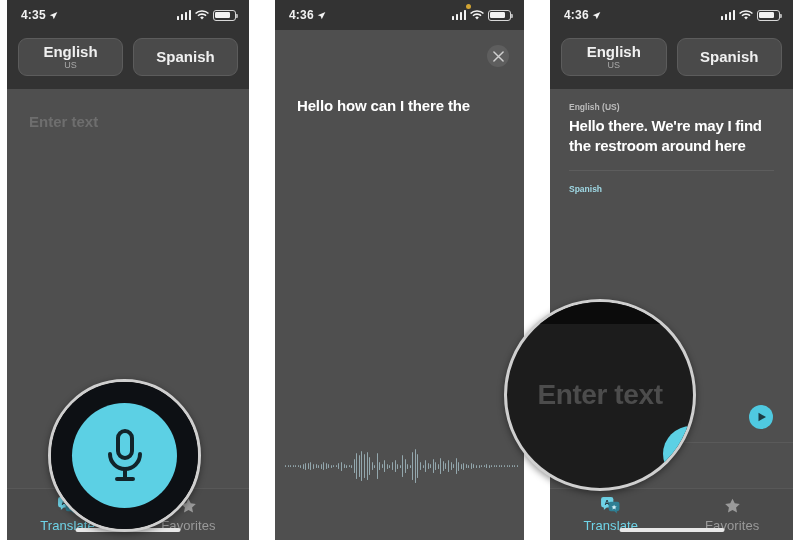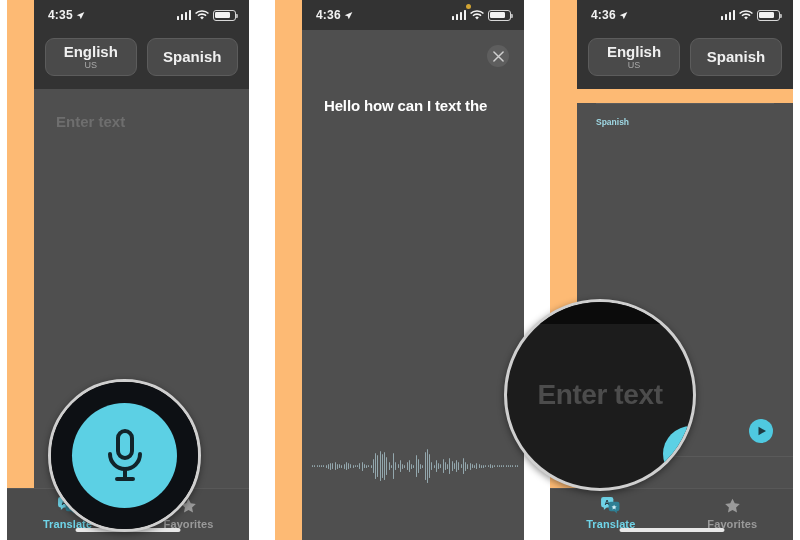--- a/index.html
+++ b/index.html
@@ -7,23 +7,22 @@
     width: 800px; height: 540px;
     background: #ffffff;
     font-family: "Liberation Sans", sans-serif;
     overflow: hidden;
   }
   .stage { position: relative; width: 800px; height: 540px; background: #fff; }
 
   
   .phone {
     position: absolute; top: 0; height: 540px;
-    background: #fdba74;
+    background: #f9a8d4;
     overflow: hidden;
-    padding-left: 27px;
   }
   #phone1 { left: 7px;   width: 242px; }
   #phone2 { left: 275px; width: 249px; }
   #phone3 { left: 550px; width: 243px; }
 
   
   .statusbar {
     position: relative; height: 30px; background: #333333;
     display: flex; align-items: center;
     padding: 0 13px 0 14px;
@@ -113,21 +112,21 @@
   .play-btn svg { width: 10px; height: 10px; margin-left: 1px; }
   .row-divider { position: absolute; left: 19px; right: 0; top: 353px; height: 1px; background: #5a5a5a; }
 
   
   .tabbar {
     position: absolute; bottom: 0; left: 0; right: 0; height: 52px;
     background: #4b4b4b; border-top: 1px solid #585858;
     display: flex; align-items: flex-start; padding-top: 7px;
   }
   .tab { flex: 1; display: flex; flex-direction: column; align-items: center; gap: 3px; }
-  .tab-label { font-size: 11px; letter-spacing: .1px; font-weight: bold; }
+  .tab-label { font-size: 13px; letter-spacing: .1px; }
   .tab.active .tab-label { color: #6fd4e8; }
   .tab.inactive .tab-label { color: #9a9a9a; }
   .tab-icon { height: 19px; display: flex; align-items: center; justify-content: center; }
   .home-indicator {
     position: absolute; bottom: 8px; left: 50%; transform: translateX(-50%);
     width: 105px; height: 4px; border-radius: 3px; background: #e8e8e8;
   }
 
   
   .magnifier {
@@ -257,21 +256,21 @@
           </div>
       </div>
     </div>
 
     <div class="listen-body">
       <div class="close-btn">
         <svg viewBox="0 0 12 12">
           <path d="M1 1 11 11M11 1 1 11" stroke="#cfcfcf" stroke-width="1.6" stroke-linecap="round"></path>
         </svg>
       </div>
-      <div class="listen-text">Hello how can I text the</div>
+      <div class="listen-text">Hello how can I there the</div>
       <div class="waveform" id="waveform">
           <i style="height: 2px;"></i>
           <i style="height: 2px;"></i>
           <i style="height: 2px;"></i>
           <i style="height: 2px;"></i>
           <i style="height: 2px;"></i>
           <i style="height: 2px;"></i>
           <i style="height: 3px;"></i>
           <i style="height: 5px;"></i>
           <i style="height: 7px;"></i>
@@ -393,20 +392,24 @@
       <div class="lang-btn">
         <span class="lang-name">English</span>
         <span class="lang-sub">US</span>
       </div>
       <div class="lang-btn">
         <span class="lang-name">Spanish</span>
       </div>
     </div>
 
     <div class="result-body">
+      <div class="res-block" style="padding-top:13px">
+        <div class="res-label en">English (US)</div>
+        <div class="res-text en">Hello there. We're may I find the restroom around here</div>
+      </div>
       <div class="res-divider"></div>
       <div class="res-block">
         <div class="res-label es">Spanish</div>
       </div>
       <div class="play-btn">
         <svg viewBox="0 0 10 10">
           <path d="M1.5 .8 9 5 1.5 9.2z" fill="#1d3a42"></path>
         </svg>
       </div>
       <div class="row-divider"></div>

